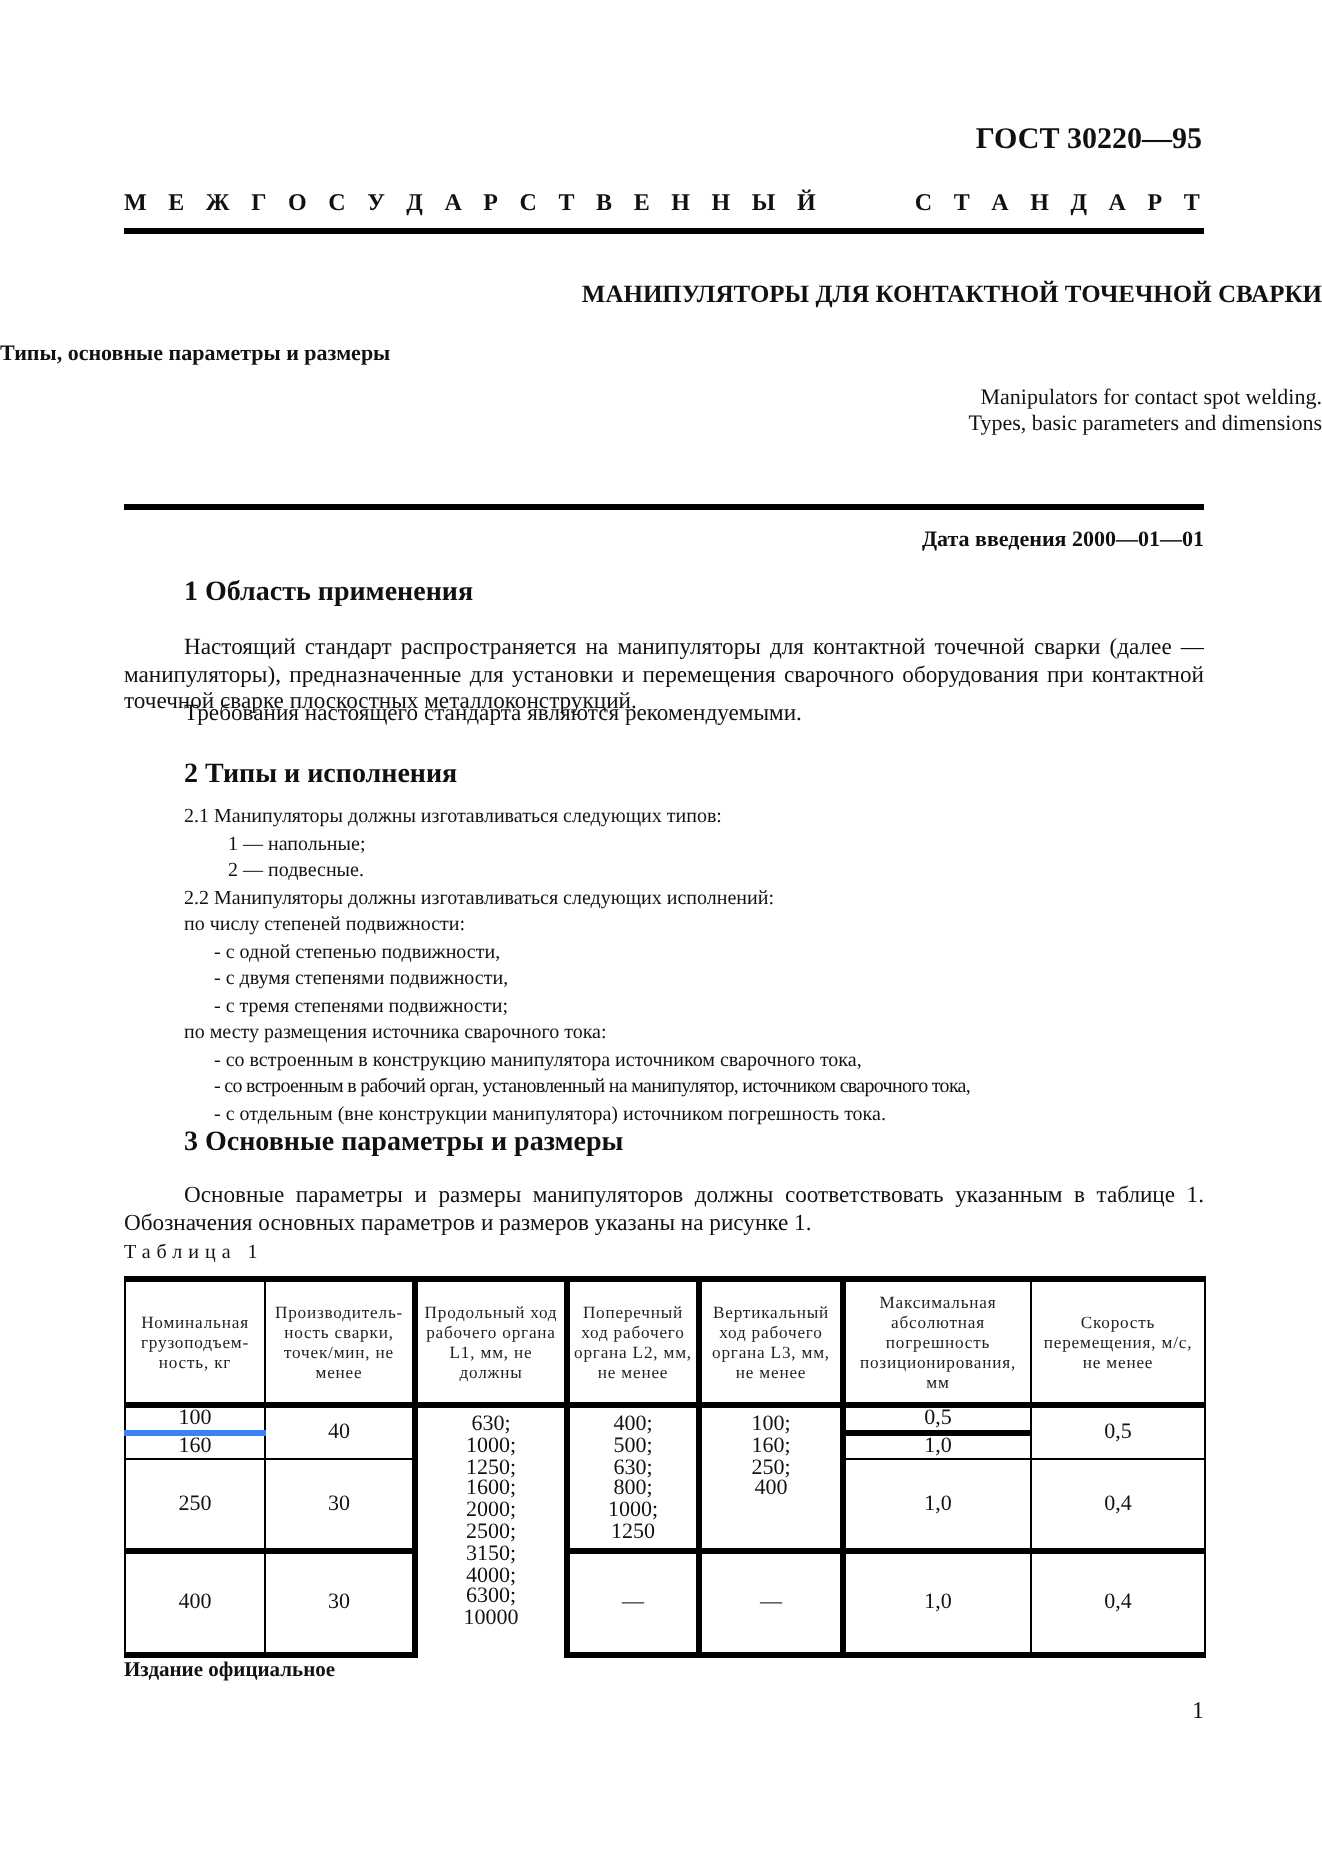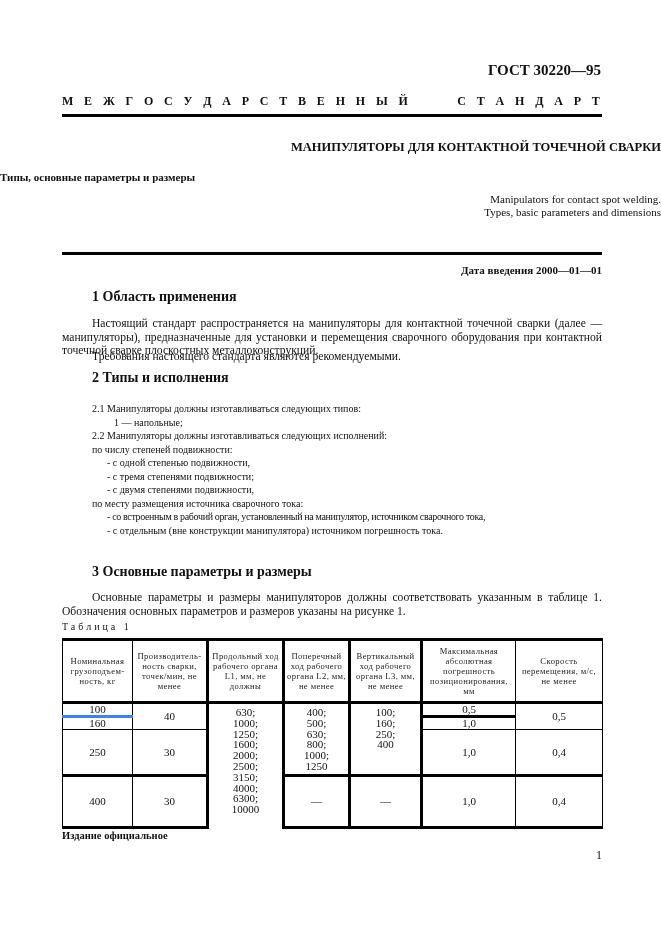--- a/index.html
+++ b/index.html
@@ -86,30 +86,32 @@
   <div>Manipulators for contact spot welding.</div>
   <div>Types, basic parameters and dimensions</div>
 </div>
 <div class="abs rule-thick" style="top:252px;"></div>
 <div class="abs date">Дата введения 2000—01—01</div>
 
 <div class="abs h" style="top:289px;">1  Область применения</div>
 <div class="abs p" style="top:317px;"><span class="ind"></span><span>Настоящий стандарт распространяется на манипуляторы для контактной точечной сварки (далее — манипуляторы), предназначенные для установки и перемещения сварочного оборудования при контактной точечной сварке плоскостных металлоконструкций.</span></div>
 <div class="abs p" style="top:350px;"><span class="ind"></span><span>Требования настоящего стандарта являются рекомендуемыми.</span></div>
 
-<div class="abs h" style="top:370px;">2  Типы и исполнения</div>
+<div class="abs h" style="top:380px;">2  Типы и исполнения</div>
 <div class="abs" style="top:402px; left:92px;">
   <div class="line">2.1  Манипуляторы должны изготавливаться следующих типов:</div>
   <div class="line" style="padding-left:22px;">1 — напольные;</div>
+  <div class="line" style="padding-left:22px;">2 — подвесные.</div>
   <div class="line">2.2  Манипуляторы должны изготавливаться следующих исполнений:</div>
   <div class="line">по числу степеней подвижности:</div>
   <div class="line" style="padding-left:15px;">-  с одной степенью подвижности,</div>
+  <div class="line" style="padding-left:15px;">-  с двумя степенями подвижности,</div>
   <div class="line" style="padding-left:15px;">-  с тремя степенями подвижности;</div>
-  <div class="line" style="padding-left:15px;">-  с двумя степенями подвижности,</div>
   <div class="line">по месту размещения источника сварочного тока:</div>
+  <div class="line" style="padding-left:15px;">-  со встроенным в конструкцию манипулятора источником сварочного тока,</div>
   <div class="line" style="padding-left:15px; letter-spacing:-0.35px;">-  со встроенным в рабочий орган, установленный на манипулятор, источником сварочного тока,</div>
   <div class="line" style="padding-left:15px;">-  с отдельным (вне конструкции манипулятора) источником погрешность тока.</div>
 </div>
 
 <div class="abs h" style="top:564px;">3  Основные параметры и размеры</div>
 <div class="abs p" style="top:591px;"><span class="ind"></span><span>Основные параметры и размеры манипуляторов должны соответствовать указанным в таблице 1. Обозначения основных параметров и размеров указаны на рисунке 1.</span></div>
 <div class="abs tabcap">Таблица  1</div>
 
 <table class="t1">
   <colgroup>

